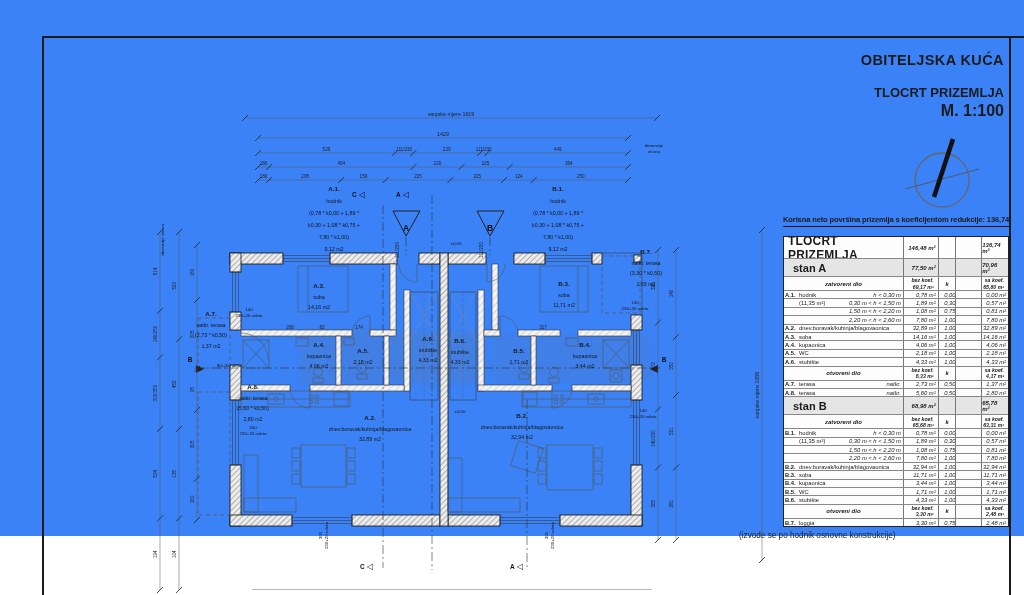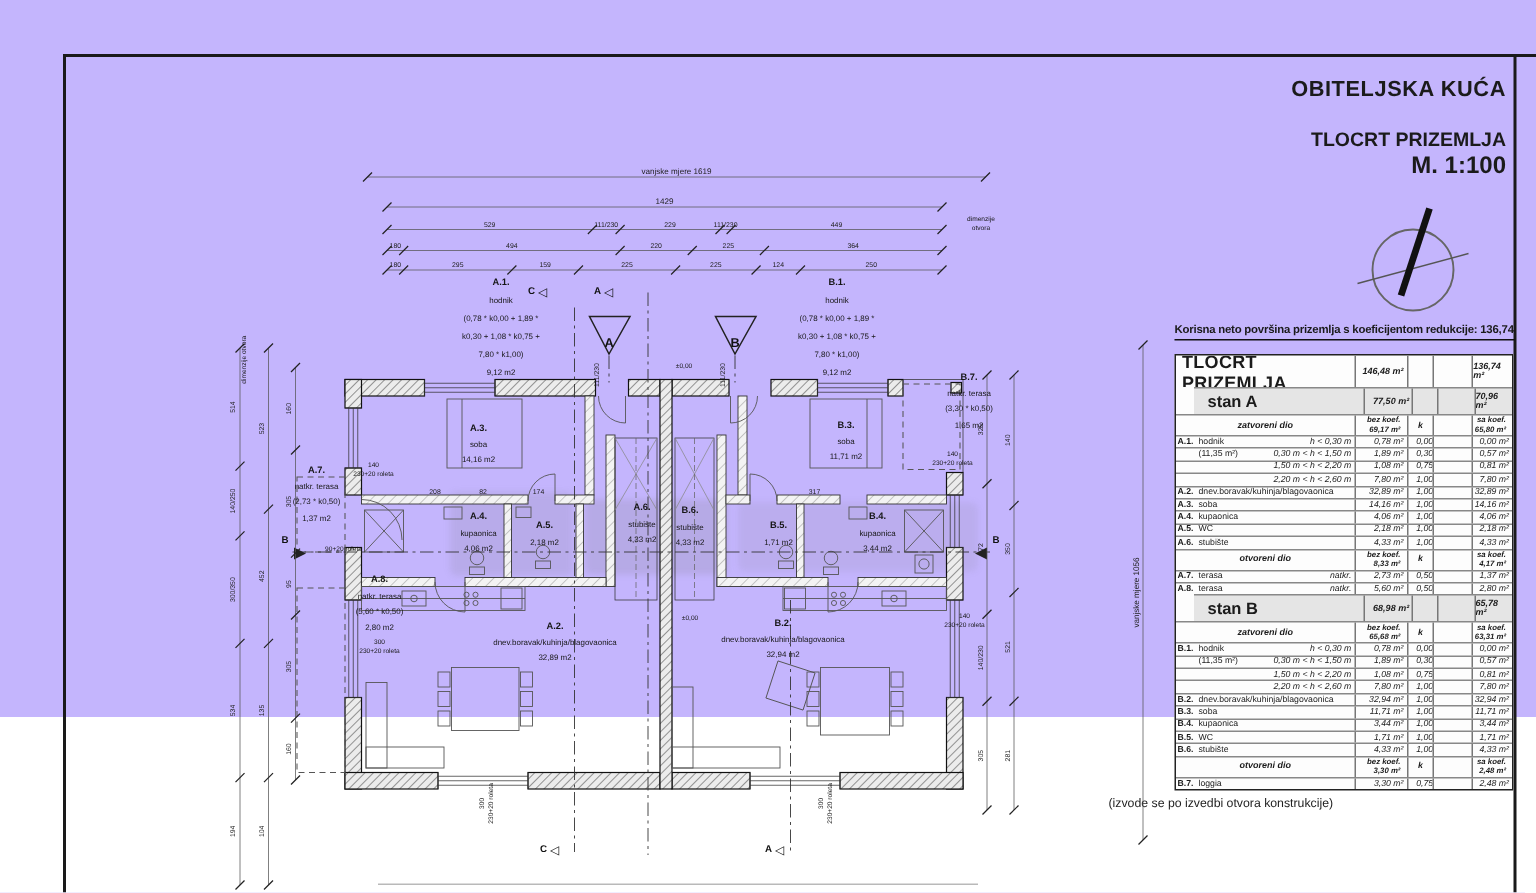--- a/index.html
+++ b/index.html
@@ -1,32 +1,32 @@
 <!DOCTYPE html>
 <html><head>
 <meta charset="utf-8">
 <style>
   html,body{margin:0;padding:0;background:#fff;}
   body{width:1024px;height:595px;overflow:hidden;font-family:"Liberation Sans",sans-serif;color:#1b1b1b;}
-  .sheet{position:relative;width:1024px;height:478px;background:#c4b5fd;}
+  .sheet{position:relative;width:1024px;height:536px;background:#3b82f6;}
   .frame{position:absolute;background:#1a1a1a;}
   .title-block{position:absolute;left:760px;top:52px;width:244px;text-align:right;}
   .tb1{font-size:14.5px;font-weight:bold;letter-spacing:.4px;}
   .tb2{font-size:13px;font-weight:bold;margin-top:17px;}
   .tb3{font-size:16px;font-weight:bold;margin-top:2px;}
   .summary-note{position:absolute;left:783px;top:215px;width:227px;font-size:7.6px;font-weight:bold;letter-spacing:-.15px;border-bottom:1.4px solid #111;padding-bottom:2px;white-space:nowrap;overflow:hidden;}
   
   #area-table{position:absolute;left:783px;top:236px;width:226px;border:1.3px solid #222;background:#fdfdfd;box-sizing:border-box;overflow:hidden;}
   .tr{display:flex;border-top:.6px solid #888;align-items:stretch;box-sizing:border-box;}
   .tr:first-child{border-top:none;}
   .tc{box-sizing:border-box;border-left:.7px solid #777;overflow:hidden;display:flex;align-items:center;}
   .tc:first-child{border-left:none;}
   .c0{width:120px;}.c1{width:35px;justify-content:flex-end;padding-right:2px;}
   .c2{width:18px;justify-content:center;}.c3{width:26px;}.c4{width:27px;justify-content:flex-end;padding-right:2px;}
-  .t-title{height:21px;}.t-stan{height:18px;background:#e5e5e5;margin-left:12px;}
+  .t-title{height:21px;}.t-stan{height:18px;background:#e5e5e5;}
   .t-sub{height:14px;}.t-row{height:8.4px;font-size:5.8px;}
   .big{font-size:12px;font-weight:bold;padding-left:4px;letter-spacing:.2px;}
   .stan{font-size:11px;font-weight:bold;padding-left:9px;}
   .val{font-size:6px;font-style:italic;}
   .b{font-weight:bold;}
   .subl{justify-content:center;font-size:6px;font-weight:bold;font-style:italic;}
   .two{display:flex;flex-direction:column;width:100%;text-align:right;font-size:5.2px;line-height:6.2px;padding-right:2px;}
   .two i{font-style:italic;font-weight:bold;}
   .two b{font-weight:bold;font-style:italic;}
   .kk{font-size:5.8px;font-weight:bold;font-style:italic;}
@@ -519,21 +519,21 @@
           <span class="rv">0,75</span>
         </div>
         <div class="tc c3"></div>
         <div class="tc c4">
           <span class="rv">2,48 m²</span>
         </div>
       </div>
     </div>
 
   <div class="legend">
-      <div class="lg-sub">(izvode se po izvedbi otvora konstrukcije)</div>
+      <div class="lg-sub">(izvode se po hodnik osnovne konstrukcije)</div>
     </div>
 
   <div class="watermark" style="left:300px;top:328px;width:82px;height:56px;background:rgba(110,110,110,.13);"></div>
   <div class="watermark" style="left:390px;top:333px;width:95px;height:50px;background:rgba(110,110,110,.16);"></div>
   <div class="watermark" style="left:492px;top:335px;width:160px;height:46px;background:rgba(110,110,110,.10);"></div>
 
   <svg id="plan-svg" style="position:absolute;left:140px;top:95px;" width="645" height="500" viewBox="140 95 645 500">
     <defs>
       <pattern id="hz" width="4" height="4" patternUnits="userSpaceOnUse" patternTransform="rotate(45)">
         <rect width="4" height="4" fill="#ececec"></rect>

